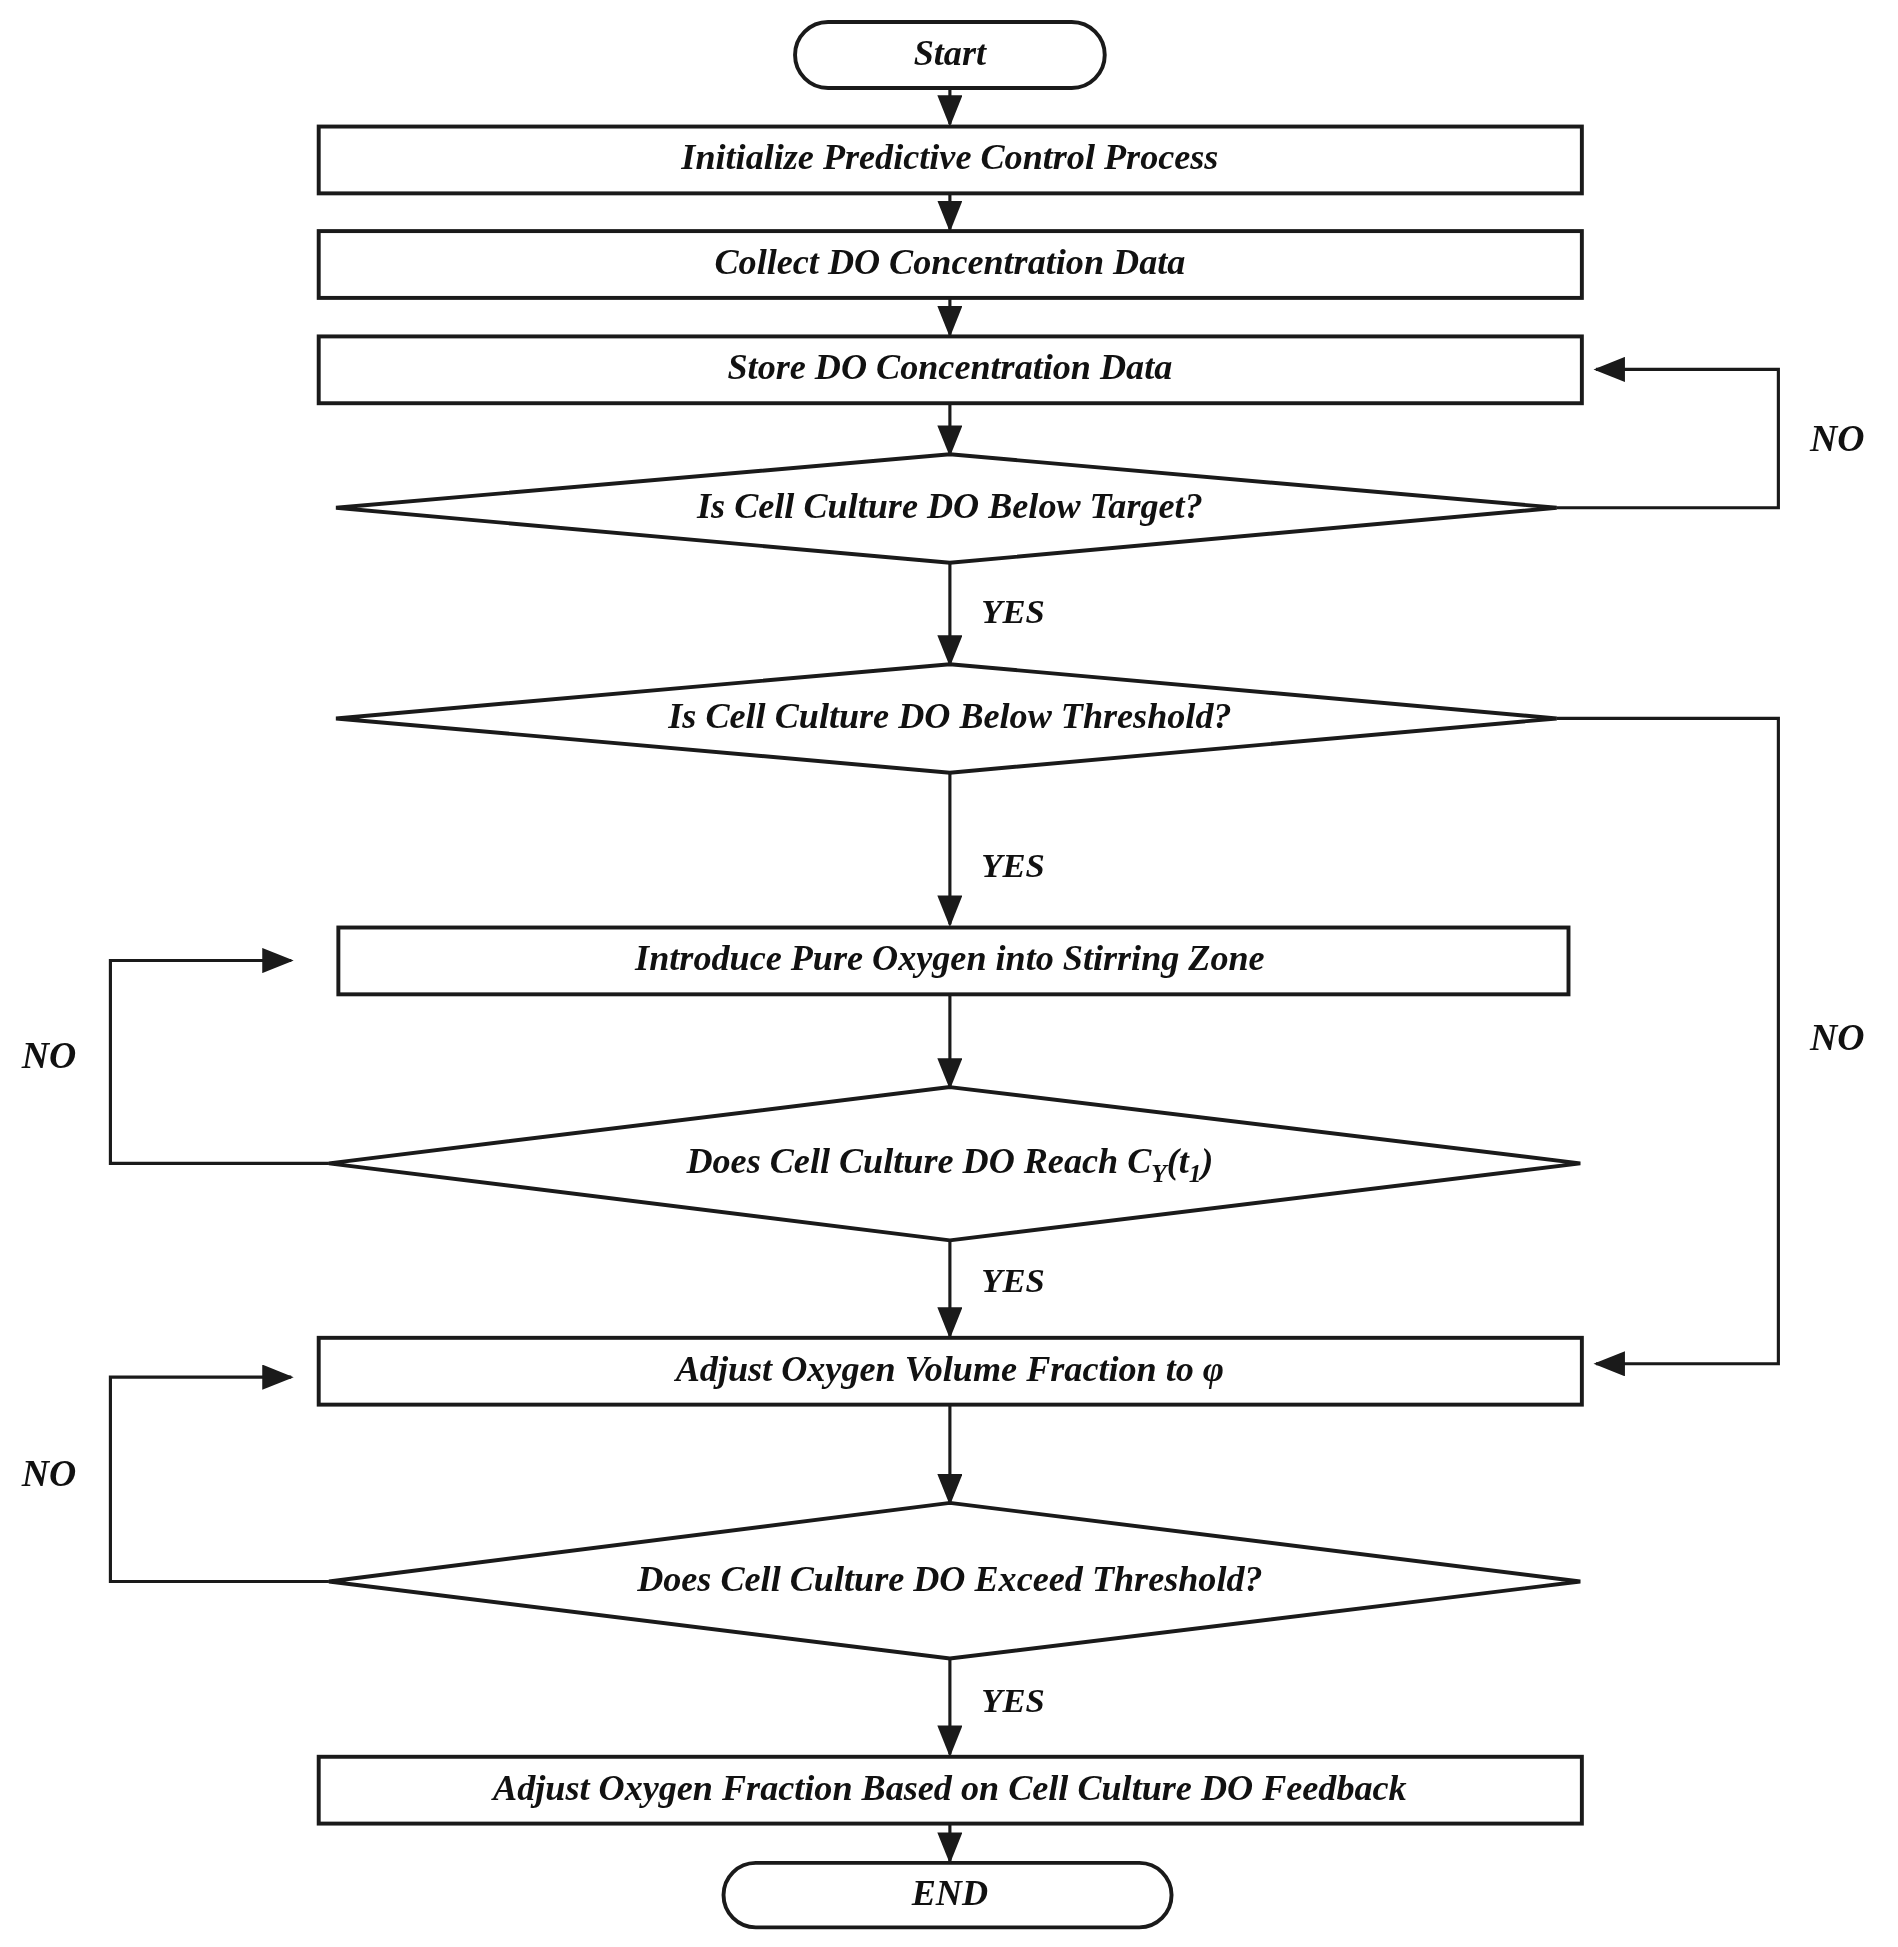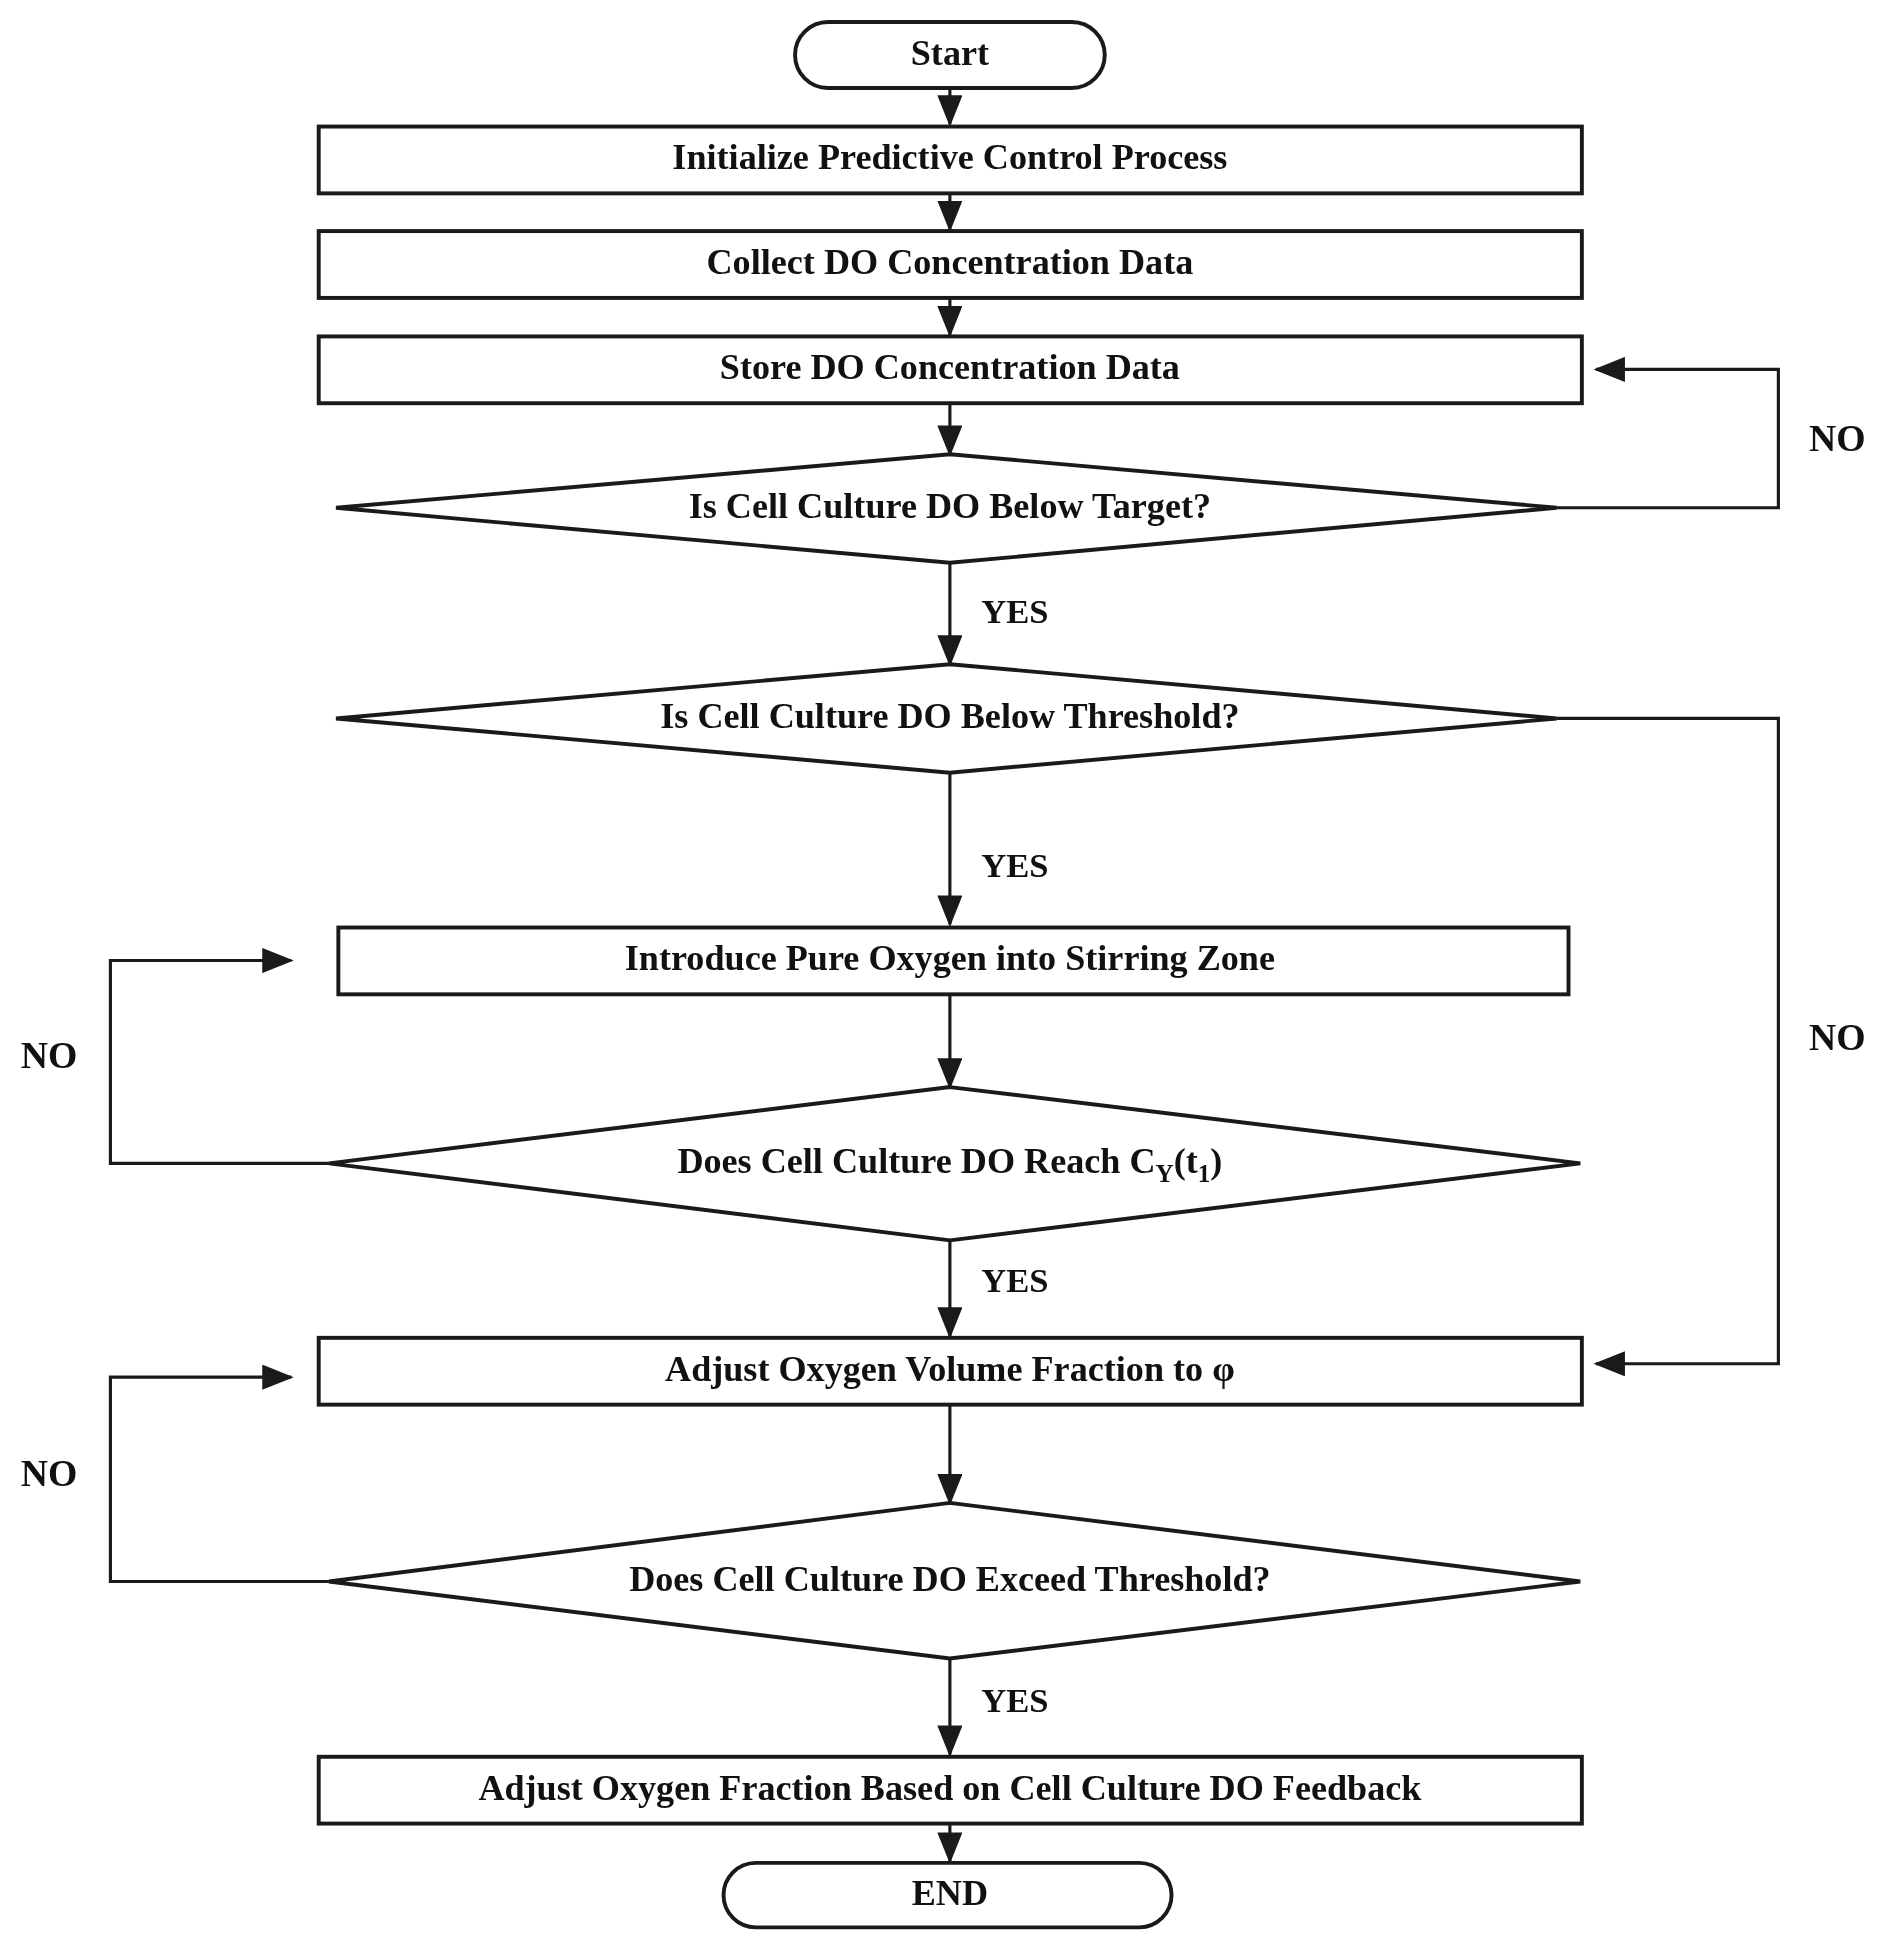--- a/index.html
+++ b/index.html
@@ -12,20 +12,21 @@
     width: 1899px;
     height: 1947px;
     font-family: "Liberation Serif", "DejaVu Serif", serif;
     overflow: hidden;
   }
   #flowchart-root {
     position: relative;
     width: 1899px;
     height: 1790px;
     background: #ffffff;
+    font-style: italic;
   }
   svg.flow-canvas {
     position: absolute;
     top: 0;
     left: 0;
     width: 1899px;
     height: 1947px;
     display: block;
   }
   .node-shape {

